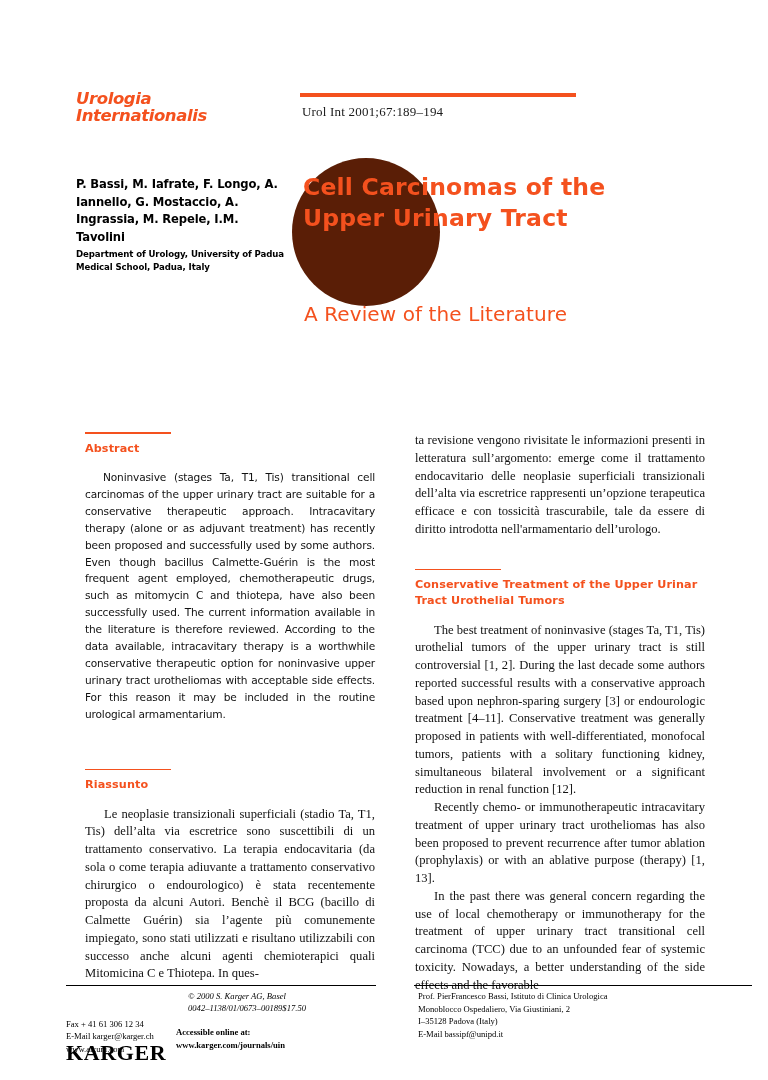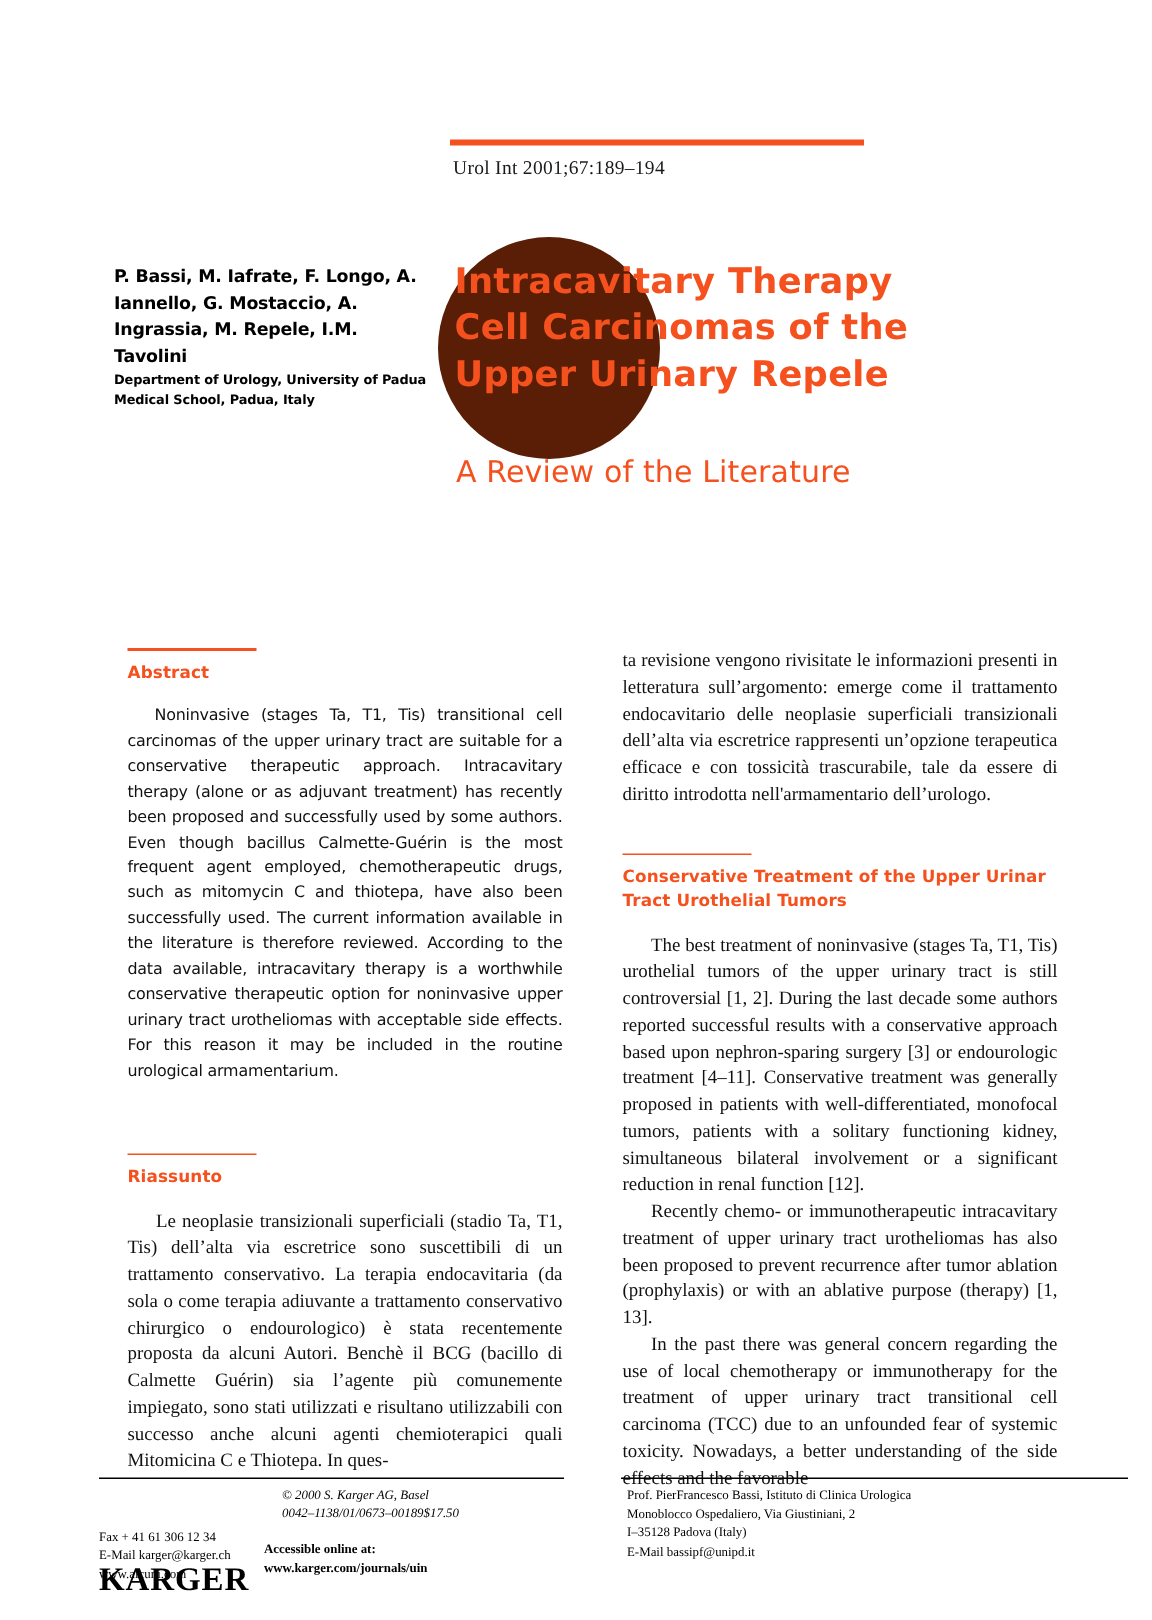--- a/index.html
+++ b/index.html
@@ -231,32 +231,35 @@
     line-height: 1.48;
     color: #000;
   }
   .correspondence div, .karger-contact div, .copyright div, .online div { white-space: nowrap; }
 </style>
 </head>
 <body>
 
 <div id="page">
 
+  <div class="journal-logo">
+    <span>Urologia</span>
+    <span class="line2">Internationalis</span>
+  </div>
 
   <div class="cite-rule"></div>
   <div class="citation">Urol Int 2001;67:189–194</div>
 
   <div class="authors">P. Bassi, M. Iafrate, F. Longo, A. Iannello, G. Mostaccio, A. Ingrassia, M. Repele, I.M. Tavolini</div>
   <div class="affiliation">Department of Urology, University of Padua Medical School, Padua, Italy</div>
 
   <div class="title-disc"></div>
   <div class="title">
-    <span class="tline">Intracavitary Therapy</span>
     <span class="tline">Cell Carcinomas of the</span>
-    <span class="tline">Upper Urinary Repele</span>
+    <span class="tline">Upper Urinary Tract</span>
   </div>
   <div class="subtitle">A Review of the Literature</div>
 
   <div class="col col-left">
     <div class="sec-rule"></div>
     <h2 class="sec-head">Abstract</h2>
     <p class="abstract">Noninvasive (stages Ta, T1, Tis) transitional cell carcinomas of the upper urinary tract are suitable for a conservative therapeutic approach. Intracavitary therapy (alone or as adjuvant treatment) has recently been proposed and successfully used by some authors. Even though bacillus Calmette-Guérin is the most frequent agent employed, chemotherapeutic drugs, such as mitomycin C and thiotepa, have also been successfully used. The current information available in the literature is therefore reviewed. According to the data available, intracavitary therapy is a worthwhile conservative therapeutic option for noninvasive upper urinary tract urotheliomas with acceptable side effects. For this reason it may be included in the routine urological armamentarium.</p>
 
     <div class="riassunto-wrap">
       <div class="sec-rule"></div>

